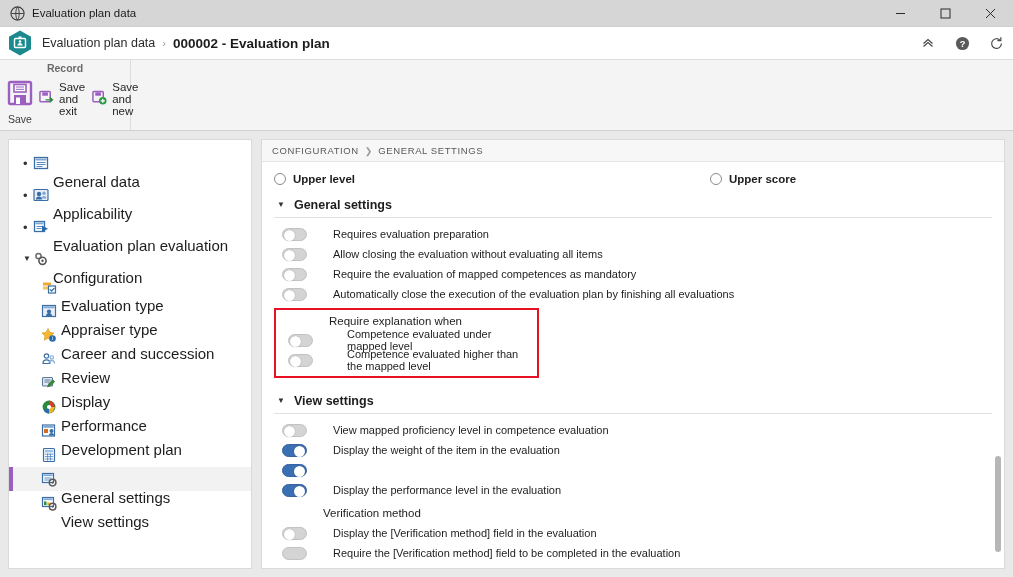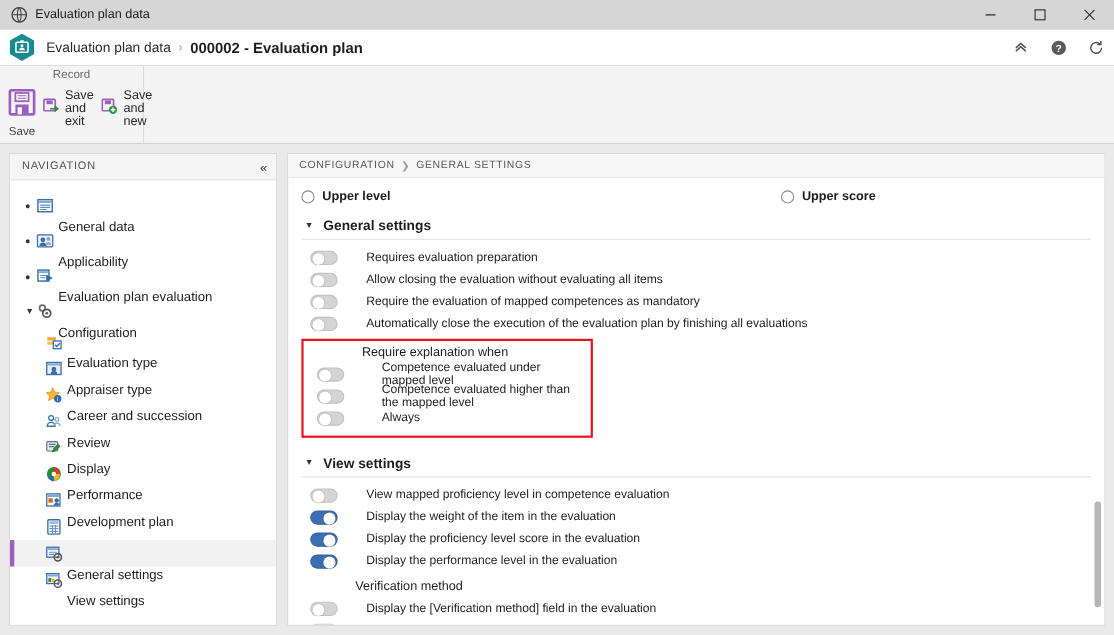--- a/index.html
+++ b/index.html
@@ -90,20 +90,21 @@
     border-right: 1px solid #dcdcdc;
     display: flex;
     flex-direction: column;
   }
   .rib-group-label {
     text-align: center;
     font-size: 10.5px;
     color: #6a6a6a;
     padding-top: 2px;
     height: 15px;
+    font-weight: bold;
   }
   .rib-group-body {
     flex: 1;
     display: flex;
     align-items: flex-start;
     padding-left: 6px;
     padding-top: 2px;
   }
   .big-btn {
     width: 40px;
@@ -164,21 +165,21 @@
     cursor: default;
   }
   .nav-bullet {
     width: 10px; color: #333; font-size: 13px; line-height: 1;
     flex: none; text-align: left;
   }
   .nav-caret {
     width: 10px; flex: none; color: #333; font-size: 8px; line-height: 1;
   }
   .nav-ico { width: 16px; height: 16px; flex: none; margin-right: 4px; }
-  .nav-lbl { font-size: 12px; color: #1d1d1d; margin-top: 37px; }
+  .nav-lbl { font-size: 15px; color: #1d1d1d; margin-top: 37px; }
   .nav-sub {
     display: flex; align-items: center;
     height: 24px;
     padding-left: 32px;
     position: relative;
     cursor: default;
   }
   .nav-sub.sel { background: #f2f2f2; }
   .nav-sub.sel:before {
     content: ""; position: absolute; left: 0; top: 0; bottom: 0;
@@ -390,24 +391,20 @@
         </div>
       </div>
     </div>
   </div>
   <div class="rib-rest"></div>
 </div>
 
 <div class="body">
 
   <div class="nav">
-    <div class="nav-head">
-      <span class="nav-head-title">NAVIGATION</span>
-      <span class="nav-collapse">«</span>
-    </div>
     <div class="nav-list">
 
       <div class="nav-top">
         <span class="nav-bullet">•</span>
         <span class="nav-ico">
           <svg width="16" height="16" viewBox="0 0 16 16">
             <rect x="1.5" y="2.5" width="13" height="11" fill="#ffffff" stroke="#3b6ea5" stroke-width="1.3"></rect>
             <rect x="2.5" y="3.5" width="11" height="2" fill="#7fa7d4"></rect>
             <path d="M3.5 7.5h9M3.5 9.5h9M3.5 11.5h6" stroke="#5c8ec4" stroke-width="1"></path>
           </svg>
@@ -637,26 +634,20 @@
               <span class="knob"></span>
             </span>
           <span class="tgl-lbl">Competence evaluated under mapped level</span>
         </div>
         <div class="tgl-row indent">
           <span class="tgl">
               <span class="knob"></span>
             </span>
           <span class="tgl-lbl">Competence evaluated higher than the mapped level</span>
         </div>
-        <div class="tgl-row indent">
-          <span class="tgl">
-              <span class="knob"></span>
-            </span>
-          <span class="tgl-lbl">Always</span>
-        </div>
       </div>
 
       <div class="spacer-6"></div>
 
       <div class="sec-head">
         <span class="sec-caret">▼</span>
         <span class="sec-title">View settings</span>
       </div>
       <div class="sec-rule"></div>
 
@@ -669,21 +660,20 @@
       <div class="tgl-row">
         <span class="tgl on">
             <span class="knob"></span>
           </span>
         <span class="tgl-lbl">Display the weight of the item in the evaluation</span>
       </div>
       <div class="tgl-row">
         <span class="tgl on">
             <span class="knob"></span>
           </span>
-        <span class="tgl-lbl">Display the proficiency level score in the evaluation</span>
       </div>
       <div class="tgl-row">
         <span class="tgl on">
             <span class="knob"></span>
           </span>
         <span class="tgl-lbl">Display the performance level in the evaluation</span>
       </div>
 
       <div class="grp-lbl">Verification method</div>
       <div class="tgl-row">

